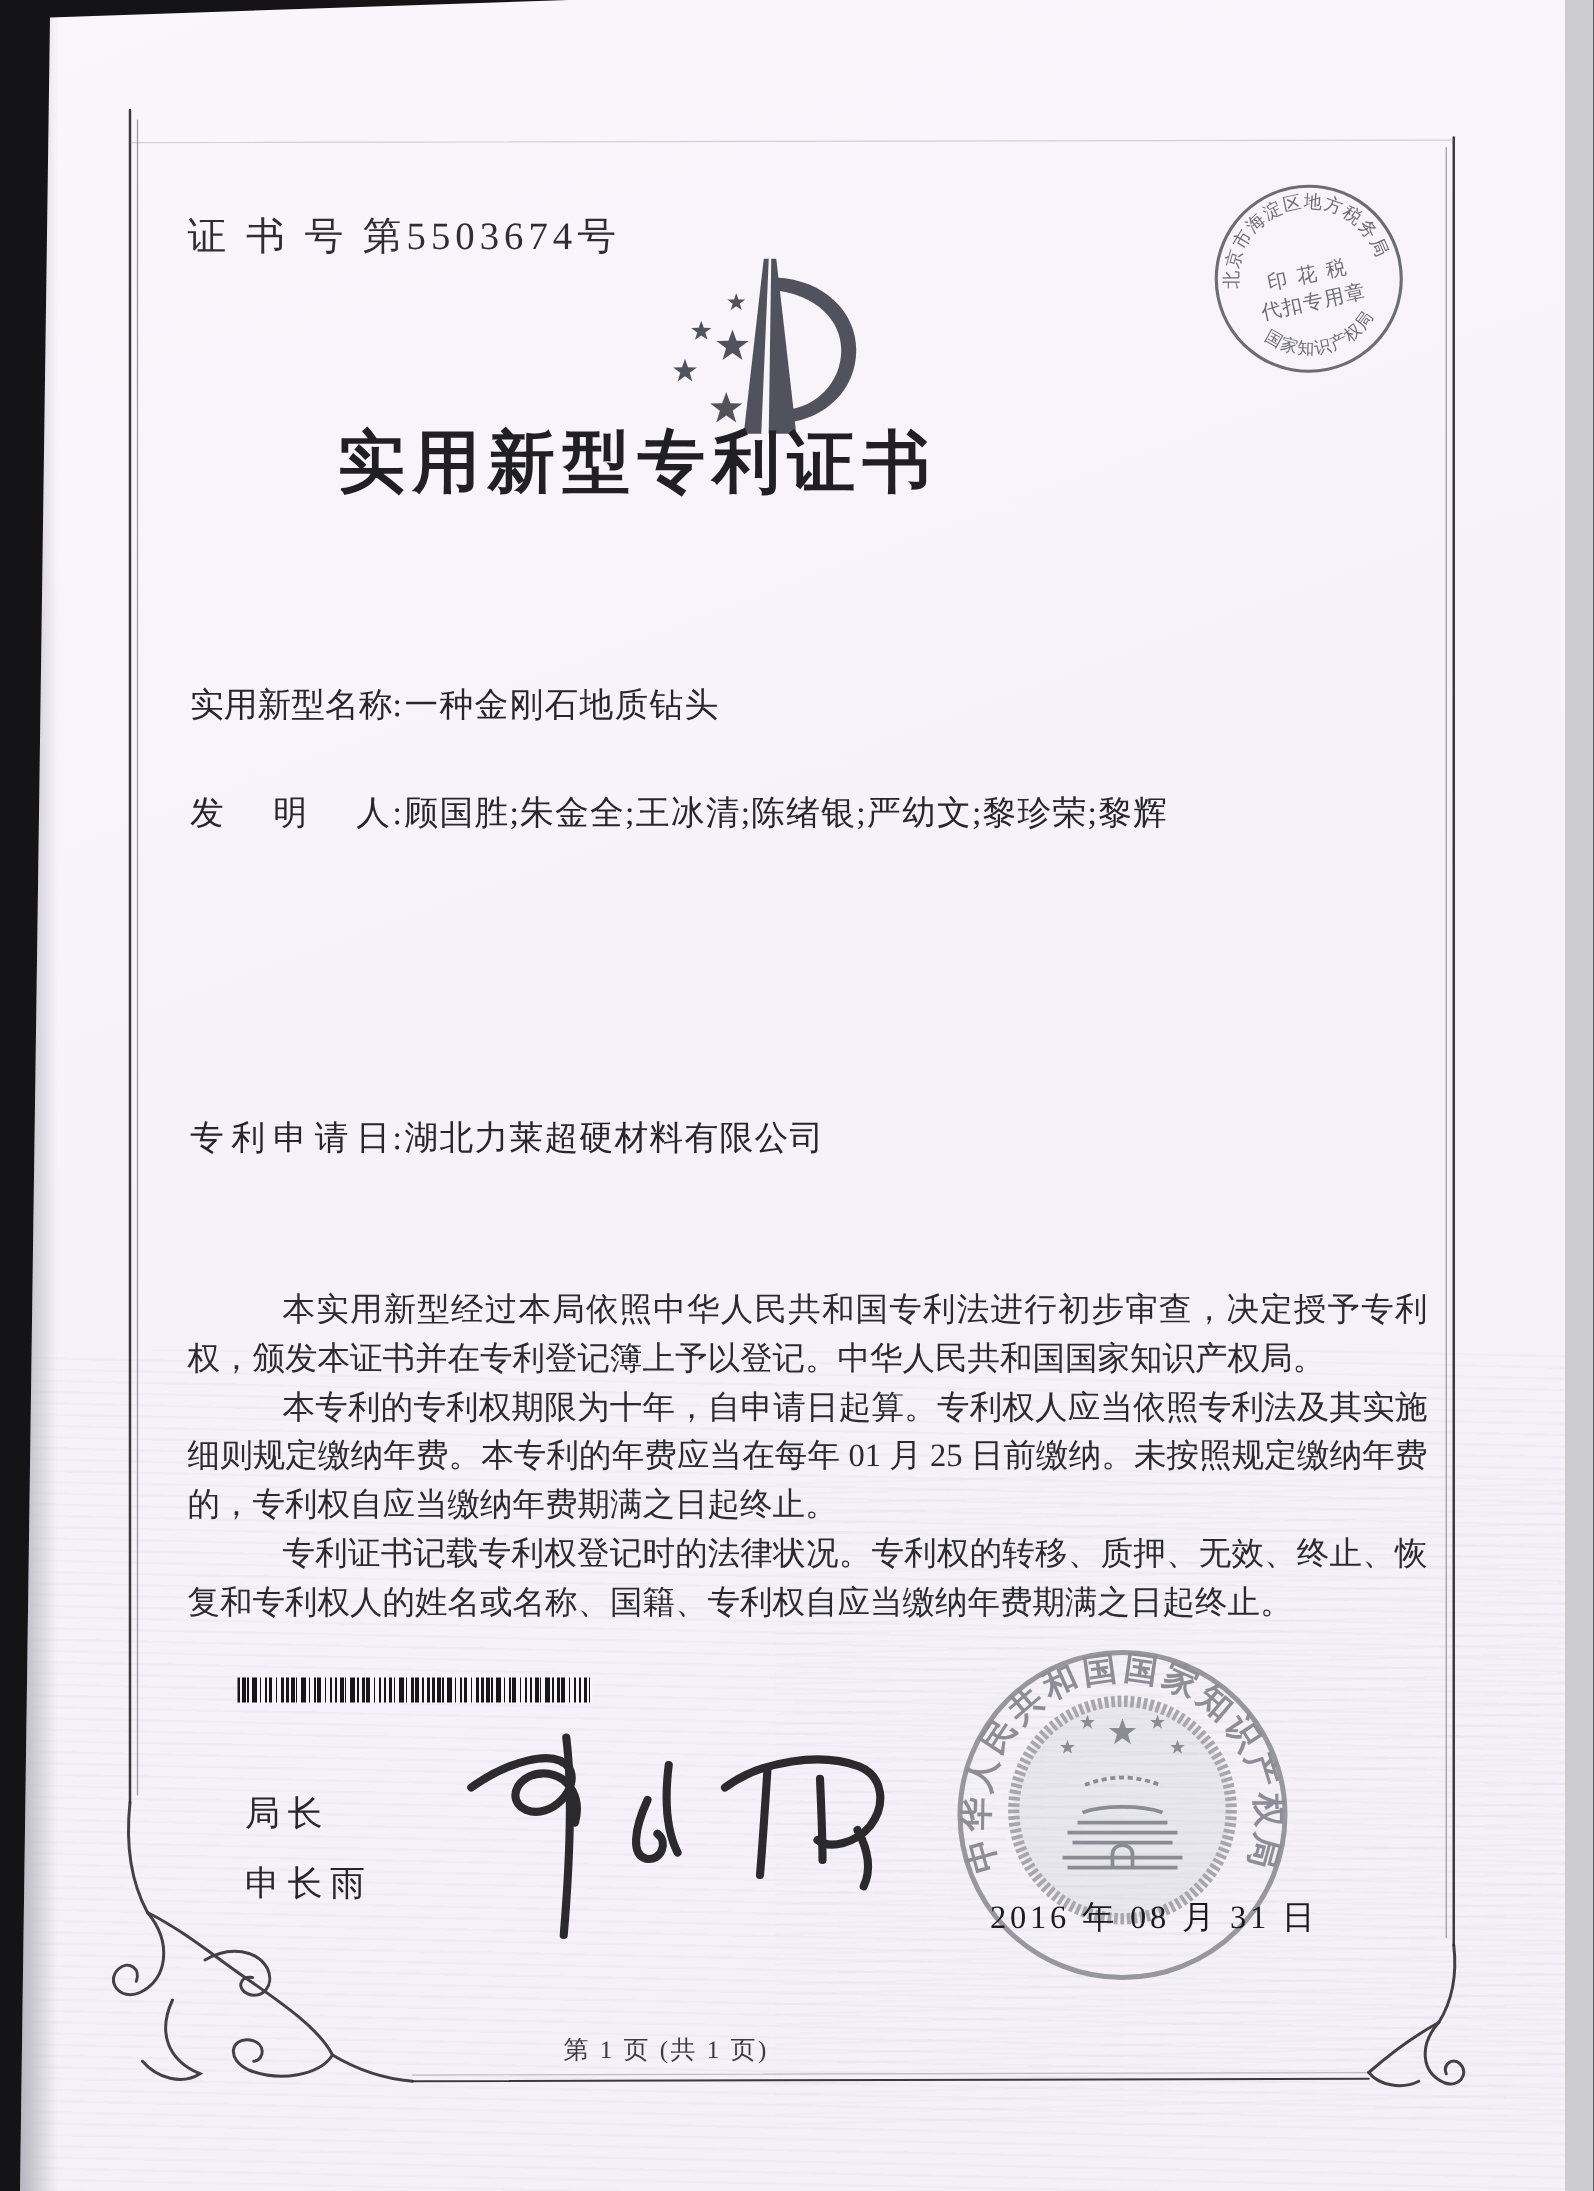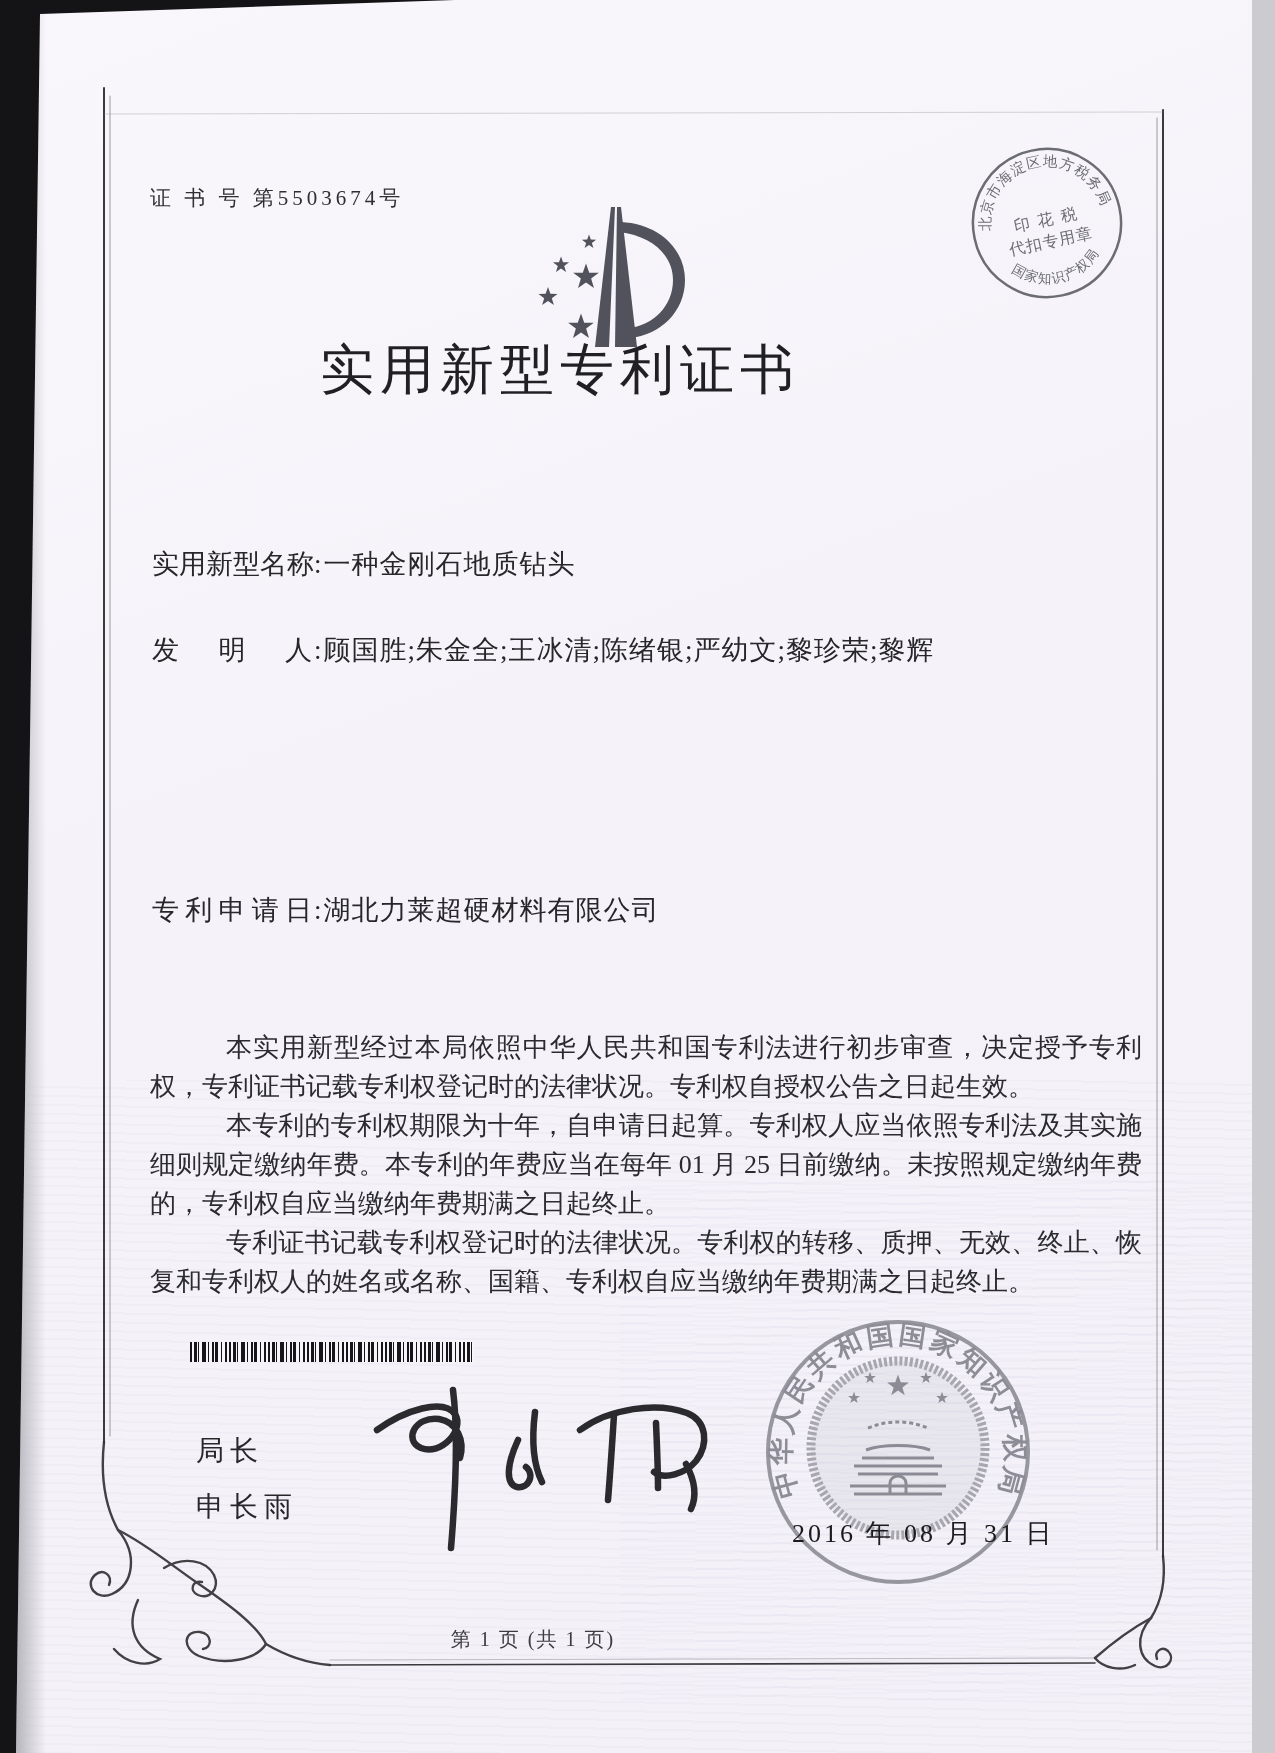--- a/index.html
+++ b/index.html
@@ -11,22 +11,22 @@
   .paper{position:absolute;left:0;top:0;width:1252px;height:1753px;
          background:linear-gradient(160deg,#f9f7fc 0%,#f5f3f9 45%,#f3f1f7 100%);
          clip-path:polygon(40px 14px,455px 0px,1252px 0px,1252px 1753px,16px 1753px);}
   .edge-shadow{position:absolute;left:16px;top:0;width:30px;height:100%;
          background:linear-gradient(90deg,rgba(25,25,35,.28),rgba(25,25,35,0));}
   .texture{position:absolute;left:0;top:1080px;width:1252px;height:673px;opacity:.55;
          background:repeating-linear-gradient(1.2deg,rgba(186,180,214,.16) 0 2px,rgba(255,255,255,0) 2px 9px);}
   .texture2{position:absolute;left:620px;top:1180px;width:632px;height:520px;opacity:.5;
          background:repeating-linear-gradient(-1.5deg,rgba(186,180,214,.14) 0 2px,rgba(255,255,255,0) 2px 8px);}
   .abs{position:absolute;}
-  .certno{left:150px;top:184px;font-size:21px;letter-spacing:4px;color:#2e2e33;font-family:Liberation Serif, serif;}
-  .title{left:270px;top:334px;width:580px;text-align:center;font-size:54px;font-weight:normal;
+  .certno{left:150px;top:168px;font-size:31px;letter-spacing:4px;color:#2e2e33;font-family:Liberation Serif, serif;}
+  .title{left:270px;top:334px;width:580px;font-size:54px;font-weight:bold;
          letter-spacing:6px;color:#1f1f24;}
   .field{left:152px;font-size:27px;color:#26262b;white-space:nowrap;}
   .f-label{display:inline-block;width:160px;text-align:justify;text-align-last:justify;vertical-align:top;}
   .f-colon{display:inline-block;margin:0 2px 0 2px;}
   .f-value{display:inline-block;margin-left:0;letter-spacing:1px;}
   .bodytext{left:150px;top:1028px;width:992px;font-size:26px;line-height:39px;color:#2a2a30;
          text-align:justify;}
   .bodytext p{margin:0;text-indent:76px;}
   .barcode{left:190px;top:1342px;width:284px;height:20px;
     background:repeating-linear-gradient(90deg,
@@ -124,21 +124,21 @@
       <span class="f-label">实用新型名称</span><span class="f-colon">:</span><span class="f-value">一种金刚石地质钻头</span>
     </div>
     <div class="abs field" style="top:632px">
       <span class="f-label">发明人</span><span class="f-colon">:</span><span class="f-value">顾国胜;朱金全;王冰清;陈绪银;严幼文;黎珍荣;黎辉</span>
     </div>
     <div class="abs field" style="top:892px">
       <span class="f-label">专利申请日</span><span class="f-colon">:</span><span class="f-value">湖北力莱超硬材料有限公司</span>
     </div>
 
     <div class="abs bodytext">
-      <p>本实用新型经过本局依照中华人民共和国专利法进行初步审查，决定授予专利权，专利证书记载专利权登记时的法律状况。专利权自授权公告之日起生效。</p>
+      <p>本实用新型经过本局依照中华人民共和国专利法进行初步审查，决定授予专利权，颁发本证书并在专利登记簿上予以登记。中华人民共和国国家知识产权局。</p>
       <p>本专利的专利权期限为十年，自申请日起算。专利权人应当依照专利法及其实施细则规定缴纳年费。本专利的年费应当在每年 01 月 25 日前缴纳。未按照规定缴纳年费的，专利权自应当缴纳年费期满之日起终止。</p>
       <p>专利证书记载专利权登记时的法律状况。专利权的转移、质押、无效、终止、恢复和专利权人的姓名或名称、国籍、专利权自应当缴纳年费期满之日起终止。</p>
     </div>
 
     <div class="abs barcode"></div>
 
     <div class="abs director" style="top:1432px">局长</div>
     <div class="abs director" style="top:1488px">申长雨</div>
 
     <svg class="noptr" style="left:355px;top:1368px;width:370px;height:185px" viewBox="0 0 370 185">

